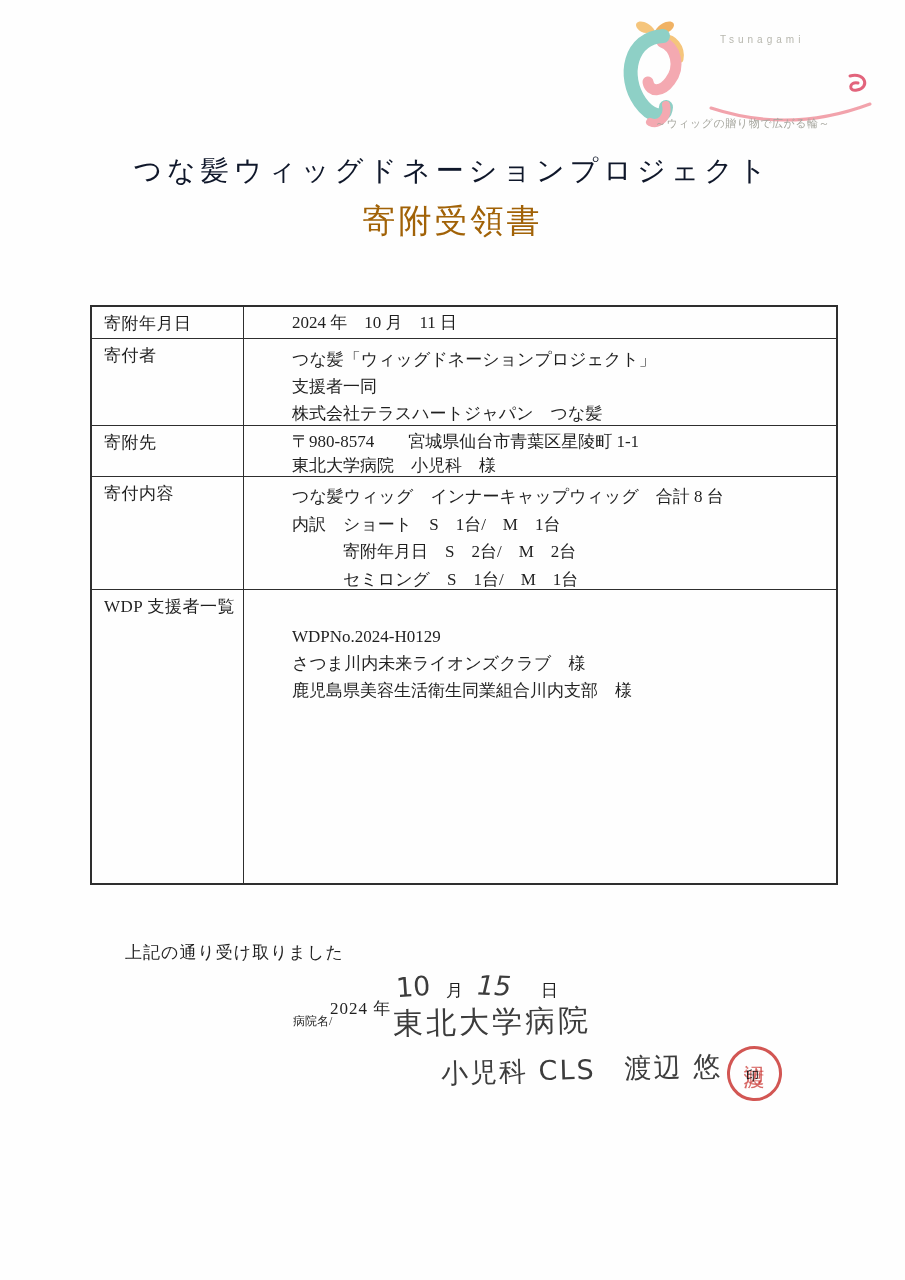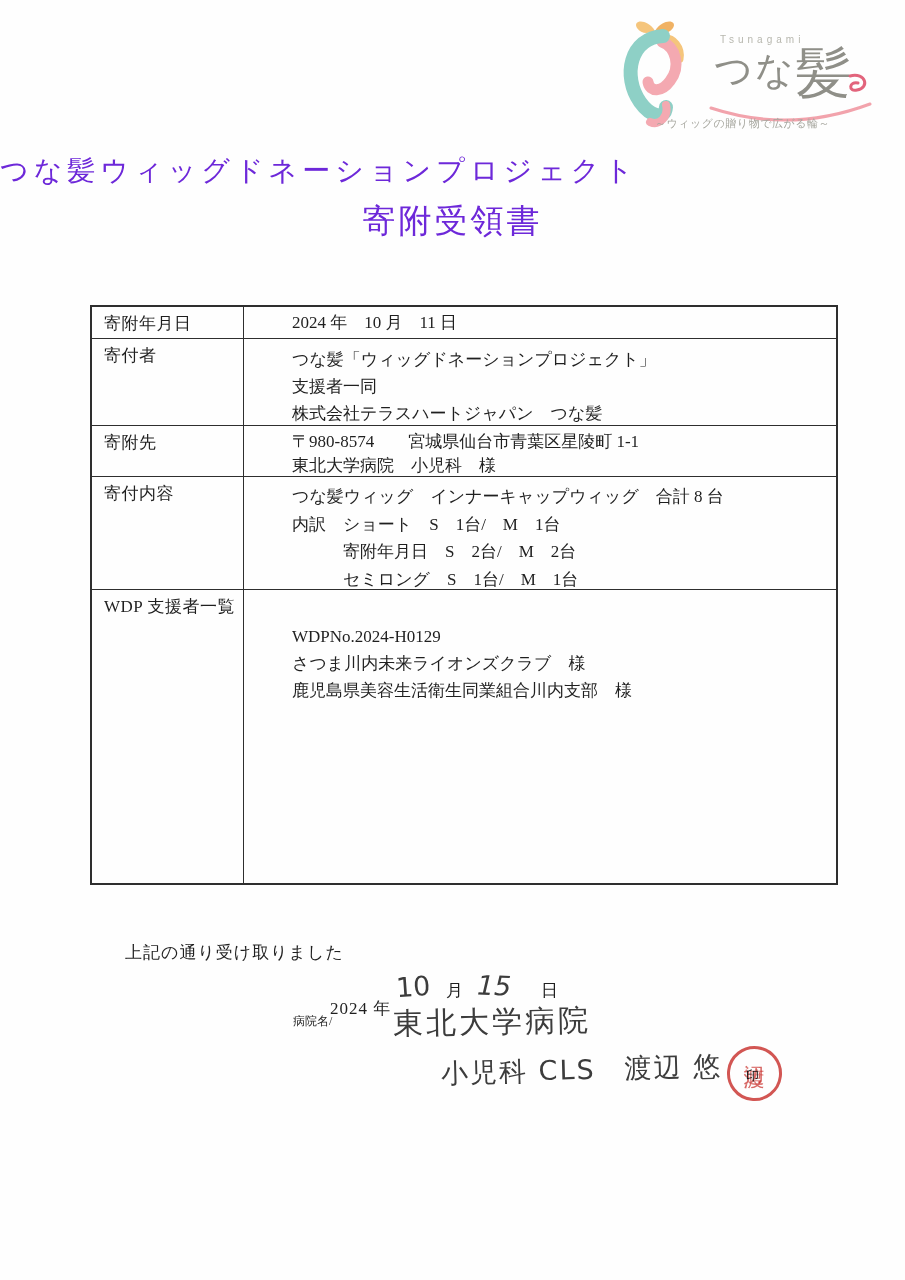--- a/index.html
+++ b/index.html
@@ -20,24 +20,24 @@
               font-family:"Liberation Sans",sans-serif; color:#8f8f88; }
   .brand-jp .small { font-size:38px; line-height:60px; letter-spacing:2px; }
   .brand-jp .big   { font-size:56px; line-height:58px; position:relative; top:2px; }
   .brand-curl { position:absolute; left:236px; top:58px; }
   .brand-arc { position:absolute; left:98px; top:90px; }
   .tagline { position:absolute; left:10px; top:104px; width:245px; text-align:center;
              font-size:11px; letter-spacing:.5px; color:#a6a69e;
              font-family:"Liberation Sans",sans-serif; }
 
   
-  .title1 { position:absolute; left:0; top:152px; width:100%; 
-            font-size:28px; letter-spacing:5px; color:#6d28d9; }
+  .title1 { position:absolute; left:0; top:152px; width:100%; text-align:center;
+            font-size:28px; letter-spacing:5px; color:#0f172a; }
   .title2 { position:absolute; left:0; top:199px; width:100%; text-align:center;
-            font-size:33px; letter-spacing:3px; color:#6d28d9; }
+            font-size:33px; letter-spacing:3px; color:#a16207; }
 
   
   .rtable { position:absolute; left:90px; top:305px; width:748px; border:2px solid #2e2e2e; }
   .trow { display:flex; border-bottom:1.5px solid #2e2e2e; }
   .trow:last-child { border-bottom:none; }
   .tlabel { width:152px; flex:0 0 152px; border-right:1.5px solid #2e2e2e;
             padding:5px 6px 0 12px; font-size:17px; letter-spacing:.5px; }
   .tcontent { flex:1; padding:3px 6px 0 11px; font-size:17px; }
   .line { line-height:27px; white-space:pre;margin-left:37px; }
   .r0 { height:32px; } .r0 .line { line-height:25px; }
@@ -79,24 +79,20 @@
   <div class="logo">
     <svg class="logo-mark" width="100" height="115" viewBox="0 0 100 115">
       <path d="M45 17 C37 4 22 6 27 14 C31 20 38 20 45 17 Z" fill="#f5c57c"></path>
       <path d="M45 17 C53 4 68 6 63 14 C59 20 52 20 45 17 Z" fill="#f0b264"></path>
       <path d="M52 24 C64 22 72 34 70 45" stroke="#f5c57c" stroke-width="7" fill="none" stroke-linecap="round"></path>
       <path d="M52 28 C66 33 71 53 60 67 C52 78 40 79 38 68" stroke="#f4a9b1" stroke-width="11" fill="none" stroke-linecap="round"></path>
       <path d="M53 22 C20 24 12 62 30 88 C40 102 55 107 56 93" stroke="#8ed0c6" stroke-width="14" fill="none" stroke-linecap="round"></path>
       <path d="M56 91 C59 103 49 112 40 108" stroke="#f4a9b1" stroke-width="8" fill="none" stroke-linecap="round"></path>
     </svg>
     <div class="brand-en">Tsunagami</div>
-    <div class="brand-jp">
-      <span class="small">つな</span>
-      <span class="big">髪</span>
-    </div>
     <svg class="brand-curl" width="26" height="30" viewBox="0 0 26 30">
       <path d="M4 6 C20 2 24 18 11 20 C2 22 3 11 12 13" stroke="#e2647c" stroke-width="3" fill="none" stroke-linecap="round"></path>
     </svg>
     <svg class="brand-arc" width="165" height="28" viewBox="0 0 165 28">
       <path d="M3 6 Q82 32 162 2" stroke="#f2a3ac" stroke-width="3" fill="none" stroke-linecap="round"></path>
     </svg>
     <div class="tagline">～ウィッグの贈り物で広がる輪～</div>
   </div>
 
   <div class="title1">つな髪ウィッグドネーションプロジェクト</div>

